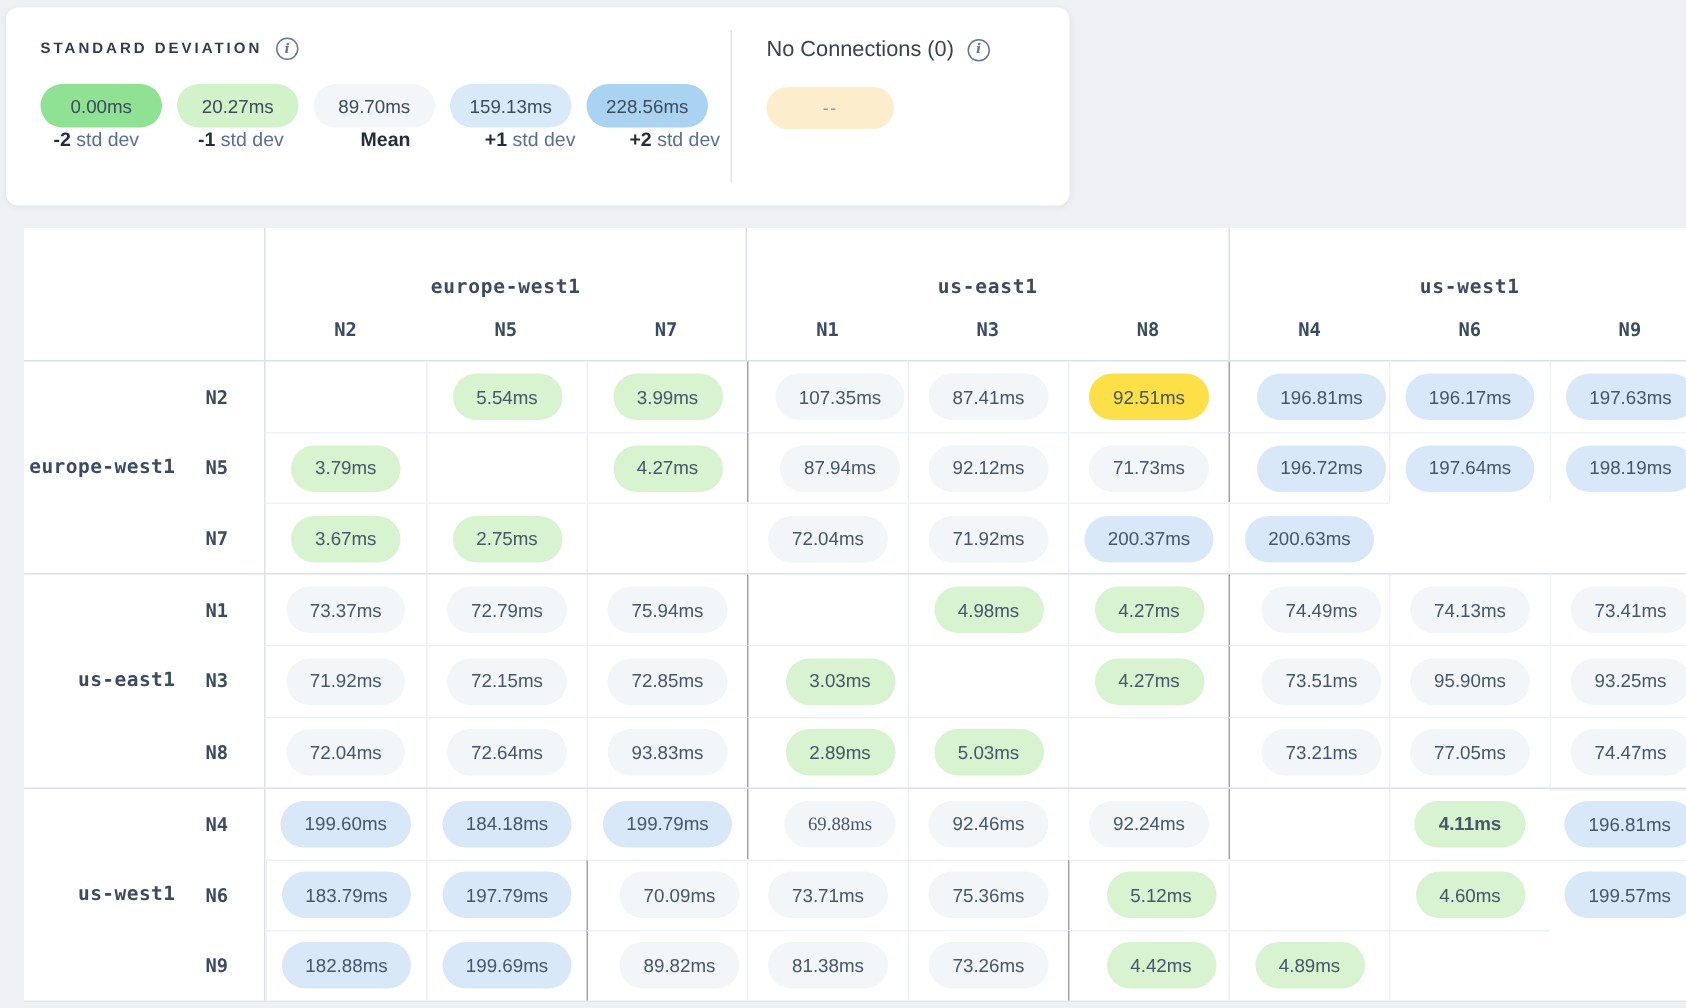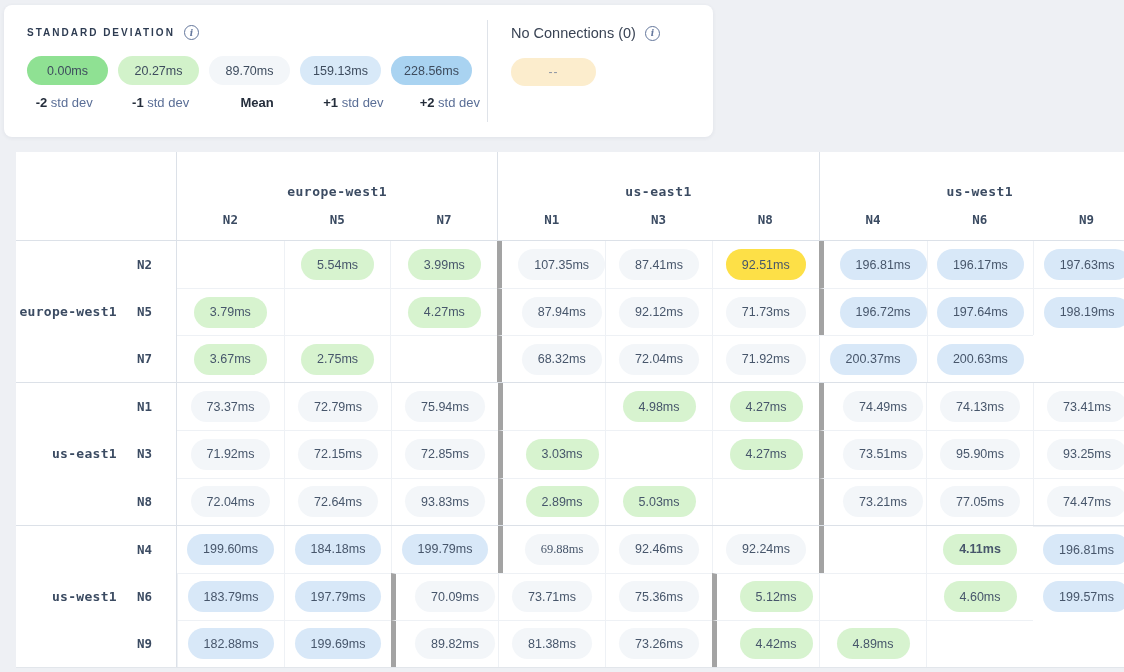--- a/index.html
+++ b/index.html
@@ -38,21 +38,21 @@
     font-family:"DejaVu Serif", serif; font-style:italic;
     cursor:pointer; flex:none;
   }
 
   .pill-row { display:flex; gap:10px; }
   .legend-pill {
     width:81px; height:29px; border-radius:15px;
     display:flex; align-items:center; justify-content:center;
     font-size:12.5px; color:#3e4c5e;
   }
-  .label-row { display:flex; gap:22px; margin-top:10px; }
+  .label-row { display:flex; gap:22px; }
   .std-label { width:81px; text-align:center; font-size:13px; white-space:nowrap; }
   .std-label .b { font-weight:bold; color:#242d3b; }
   .std-label .l { color:#5a6e96; }
 
   .nc-title-row { display:flex; align-items:center; }
   .nc-title { font-size:14.5px; color:#394354; }
   .nc-pill {
     margin-top:17px;
     width:85px; height:28px; border-radius:14px;
     display:flex; align-items:center; justify-content:center;
@@ -90,21 +90,21 @@
   .node-cell { flex:1; display:flex; align-items:center; justify-content:center; font-size:12.5px; }
 
   .data-grid {
     flex:1; display:grid;
     grid-template-columns:repeat(9,1fr);
     grid-template-rows:repeat(3,1fr);
     border-left:1px solid #dce1e8;
   }
   .cell { display:flex; align-items:center; justify-content:center; }
   .cell.sep-light { border-left:1px solid #eef1f5; }
-  .cell.sep-group { border-left:5px solid #a3a3a3;padding-left:16px; }
+  .cell.sep-group { border-left:1px solid #a3a3a3;padding-left:16px; }
   .cell.row-sep { border-top:1px solid #eef1f5; }
   .pill {
     height:31px; min-width:66px; padding:0 16px; border-radius:16px;
     display:inline-flex; align-items:center; justify-content:center;
     font-size:12.5px; color:#47566b; cursor:default; white-space:nowrap;
   }
 </style>
 </head>
 <body>
 
@@ -240,23 +240,20 @@
           <div class="cell row-sep sep-light">
             <div class="pill" style="background: rgb(216, 232, 248);">198.19ms</div>
           </div>
           <div class="cell row-sep">
             <div class="pill" style="background: rgb(215, 243, 207);">3.67ms</div>
           </div>
           <div class="cell row-sep sep-light">
             <div class="pill" style="background: rgb(215, 243, 207);">2.75ms</div>
           </div>
           <div class="cell row-sep sep-light"></div>
-          <div class="cell row-sep sep-group">
-            <div class="pill" style="background: rgb(243, 246, 249);">68.32ms</div>
-          </div>
           <div class="cell row-sep sep-light">
             <div class="pill" style="background: rgb(243, 246, 249);">72.04ms</div>
           </div>
           <div class="cell row-sep sep-light">
             <div class="pill" style="background: rgb(243, 246, 249);">71.92ms</div>
           </div>
           <div class="cell row-sep sep-light">
             <div class="pill" style="background: rgb(216, 232, 248);">200.37ms</div>
           </div>
           <div class="cell row-sep sep-light">

